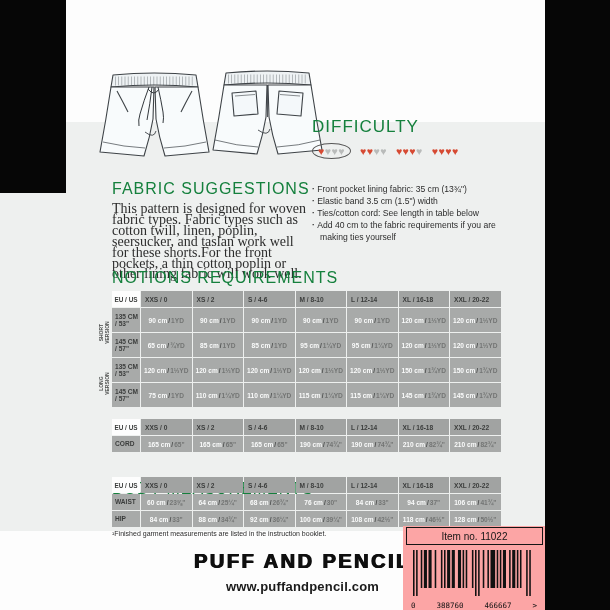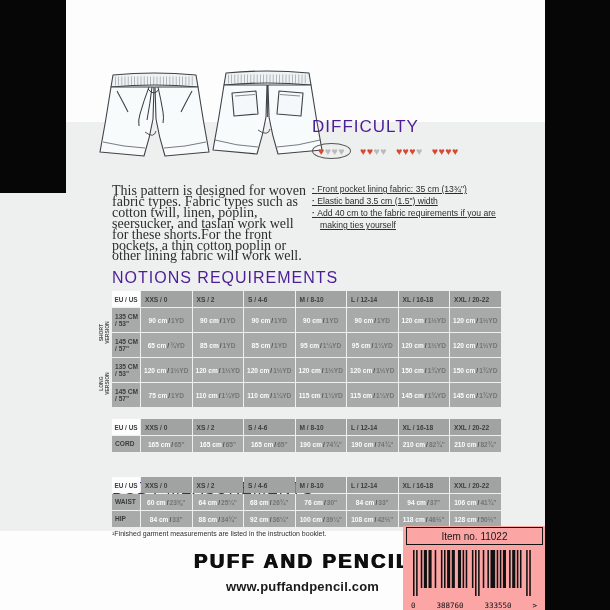--- a/index.html
+++ b/index.html
@@ -5,28 +5,28 @@
   html,body{margin:0;padding:0;background:#fff;}
   #canvas{position:relative;width:610px;height:610px;background:#fdfdfd;overflow:hidden;
           font-family:"Liberation Sans",sans-serif;color:#2e2e2e;}
   .bar{position:absolute;background:#060606;z-index:6;}
   .bar-left{left:0;top:0;width:66px;height:193px;}
   .bar-right{right:0;top:0;width:65px;height:610px;}
   .panel{position:absolute;left:0;top:122px;width:545px;height:409px;background:#eef0ef;z-index:1;}
   .abs{position:absolute;z-index:3;}
 
   
-  .h-big{font-size:16px;font-weight:400;letter-spacing:1px;color:#4c1d95;}
+  .h-big{font-size:16px;font-weight:400;letter-spacing:1px;color:#15803d;}
   .h-diff{font-size:17px;}
 
   
   .fs-body{width:197px;font-size:14px;line-height:10.9px;color:#2d2d2d;margin-top:6px;font-family:Liberation Serif, serif;}
 
   
-  .notions-list{list-style:none;margin:6px 0 8px 0;padding:0;width:204px;font-size:8.6px;line-height:12px;color:#2d2d2d;text-decoration:underline;}
+  .notions-list{list-style:none;margin:6px 0 8px 0;padding:0;width:204px;font-size:8.6px;line-height:12px;color:#2d2d2d;}
   .notions-list li{padding-left:8px;text-indent:-8px;}
   .notions-list li:before{content:"·  ";font-weight:bold;}
 
   
   .hearts{display:flex;align-items:center;gap:9px;margin-top:5px;height:18px;}
   .hgroup{display:flex;align-items:center;font-size:10.5px;line-height:10px;letter-spacing:0.5px;}
   .hgroup.circled{border:1.2px solid #555;border-radius:50%;padding:2px 5px;}
   .h-red{color:#d64a33;}
   .h-gray{color:#b9bbba;}
 
@@ -126,27 +126,29 @@
         <div class="hgroup">
           <span class="h-red heart-icon">♥</span>
           <span class="h-red heart-icon">♥</span>
           <span class="h-red heart-icon">♥</span>
           <span class="h-red heart-icon">♥</span>
         </div>
       </div>
   </div>
 
   <div class="abs" style="left:112px;top:180px;">
+    <div class="h-big">FABRIC SUGGESTIONS</div>
     <div class="fs-body">This pattern is designed for woven fabric types. Fabric types such as cotton twill, linen, poplin, seersucker, and taslan work well for these shorts.For the front pockets, a thin cotton poplin or other lining fabric will work well.</div>
   </div>
 
   <div class="abs" style="left:312px;top:177px;">
     <ul class="notions-list">
         <li>Front pocket lining fabric: 35 cm (13¾")</li>
         <li>Elastic band 3.5 cm (1.5") width</li>
+        <li>Ties/cotton cord: See length in table below</li>
         <li>Add 40 cm to the fabric requirements if you are making ties yourself</li>
       </ul>
   </div>
 
   <div class="abs h-big" style="left:112px;top:269px;">NOTIONS REQUIREMENTS</div>
   <div class="grid t1" style="left:112px;top:291px;">
       <div class="cell corner">EU / US</div>
       <div class="cell size">XXS / 0</div>
       <div class="cell size">XS / 2</div>
       <div class="cell size">S / 4-6</div>
@@ -481,21 +483,21 @@
           <rect x="98.10" y="0" width="1.55" height="38" fill="#111"></rect>
           <rect x="101.20" y="0" width="3.10" height="38" fill="#111"></rect>
           <rect x="105.85" y="0" width="1.55" height="38" fill="#111"></rect>
           <rect x="108.95" y="0" width="1.55" height="38" fill="#111"></rect>
           <rect x="115.15" y="0" width="1.55" height="46" fill="#111"></rect>
           <rect x="118.25" y="0" width="1.55" height="46" fill="#111"></rect>
         </svg>
       <div class="bdigits">
           <span class="bd-group">0</span>
           <span class="bd-group">388760</span>
-          <span class="bd-group">333550</span>
+          <span class="bd-group">466667</span>
           <span class="bd-group">&gt;</span>
         </div>
     </div>
   </div>
 
   <div class="bar bar-left"></div>
   <div class="bar bar-right"></div>
 </div>
 
 </body></html>

